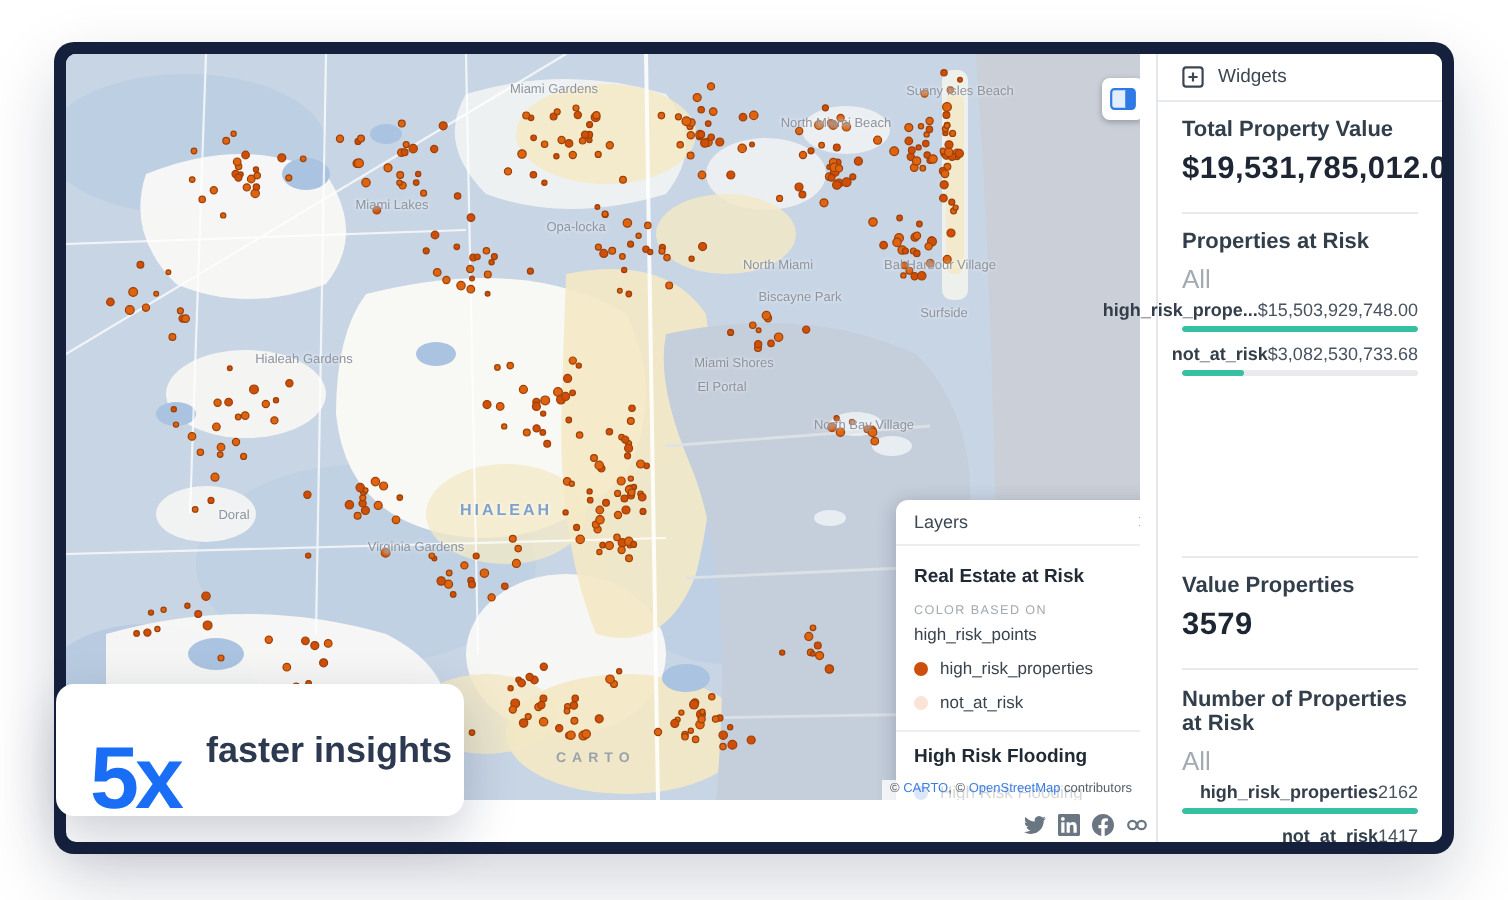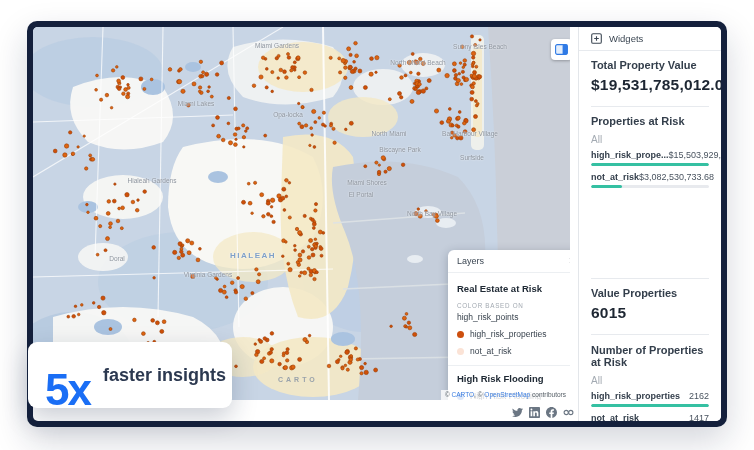--- a/index.html
+++ b/index.html
@@ -43,23 +43,23 @@
   .lp-item-label { font-size:8.5px; color:#39434e; }
   .lp-divider { border-top:1px solid #eceff2; margin:9px -9px 0; }
 
   
   .sidebar { position:absolute; left:545px; top:0; width:143px; height:394px; background:#fff; border-left:1px solid #e3e6ea; }
   .sb-header { height:24px; display:flex; align-items:center; gap:7px; padding:0 12px; border-bottom:1px solid #e7eaee; }
   .sb-title { font-size:9.5px; color:#3c4753; }
   .widget { padding:8px 12px 0; }
   .w-title { font-size:11px; font-weight:bold; color:#333e4b; line-height:12px; }
   .w-value { font-size:15.5px; font-weight:bold; color:#1d2632; margin-top:5px; line-height:18px; letter-spacing:.2px; }
-  .w-filter { font-size:10px; color:#a3aab2; margin-top:8px; line-height:9px; }
+  .w-filter { font-size:13px; color:#a3aab2; margin-top:8px; line-height:9px; }
   .w-row { margin-top:6px; cursor:pointer; }
-  .w-row-line { display:flex; justify-content:space-between; align-items:baseline; }
+  .w-row-line { display:flex; justify-content:flex-end; align-items:baseline; }
   .w-row-label { font-size:9px; font-weight:bold; color:#333e4b; line-height:10px; }
   .w-row-value { font-size:9px; color:#49535f; }
   .bar { height:3px; background:#e8eaee; border-radius:2px; margin-top:3px; overflow:hidden; }
   .bar i { display:block; height:100%; border-radius:2px; }
   .w-divider { border-top:1px solid #e7eaee; margin-top:12px; }
   .spacer-w2 { height:78px; }
   .pb13 { padding-bottom:1px; }
 
   
   .social-row { position:absolute; right:147px; bottom:3px; display:flex; gap:6px; align-items:center; }
@@ -745,21 +745,21 @@
             <div class="bar">
                 <i style="background: rgb(53, 192, 162); width: 26%;"></i>
               </div>
           </div>
           <div class="spacer-w2"></div>
           <div class="w-divider"></div>
         </div>
 
         <div class="widget pb13">
           <div class="w-title">Value Properties</div>
-          <div class="w-value">6015</div>
+          <div class="w-value">3579</div>
           <div class="w-divider"></div>
         </div>
 
         <div class="widget">
           <div class="w-title">Number of Properties at Risk</div>
           <div class="w-filter">All</div>
           <div class="w-row">
             <div class="w-row-line">
               <span class="w-row-label">high_risk_properties</span>
               <span class="w-row-value">2162</span>

